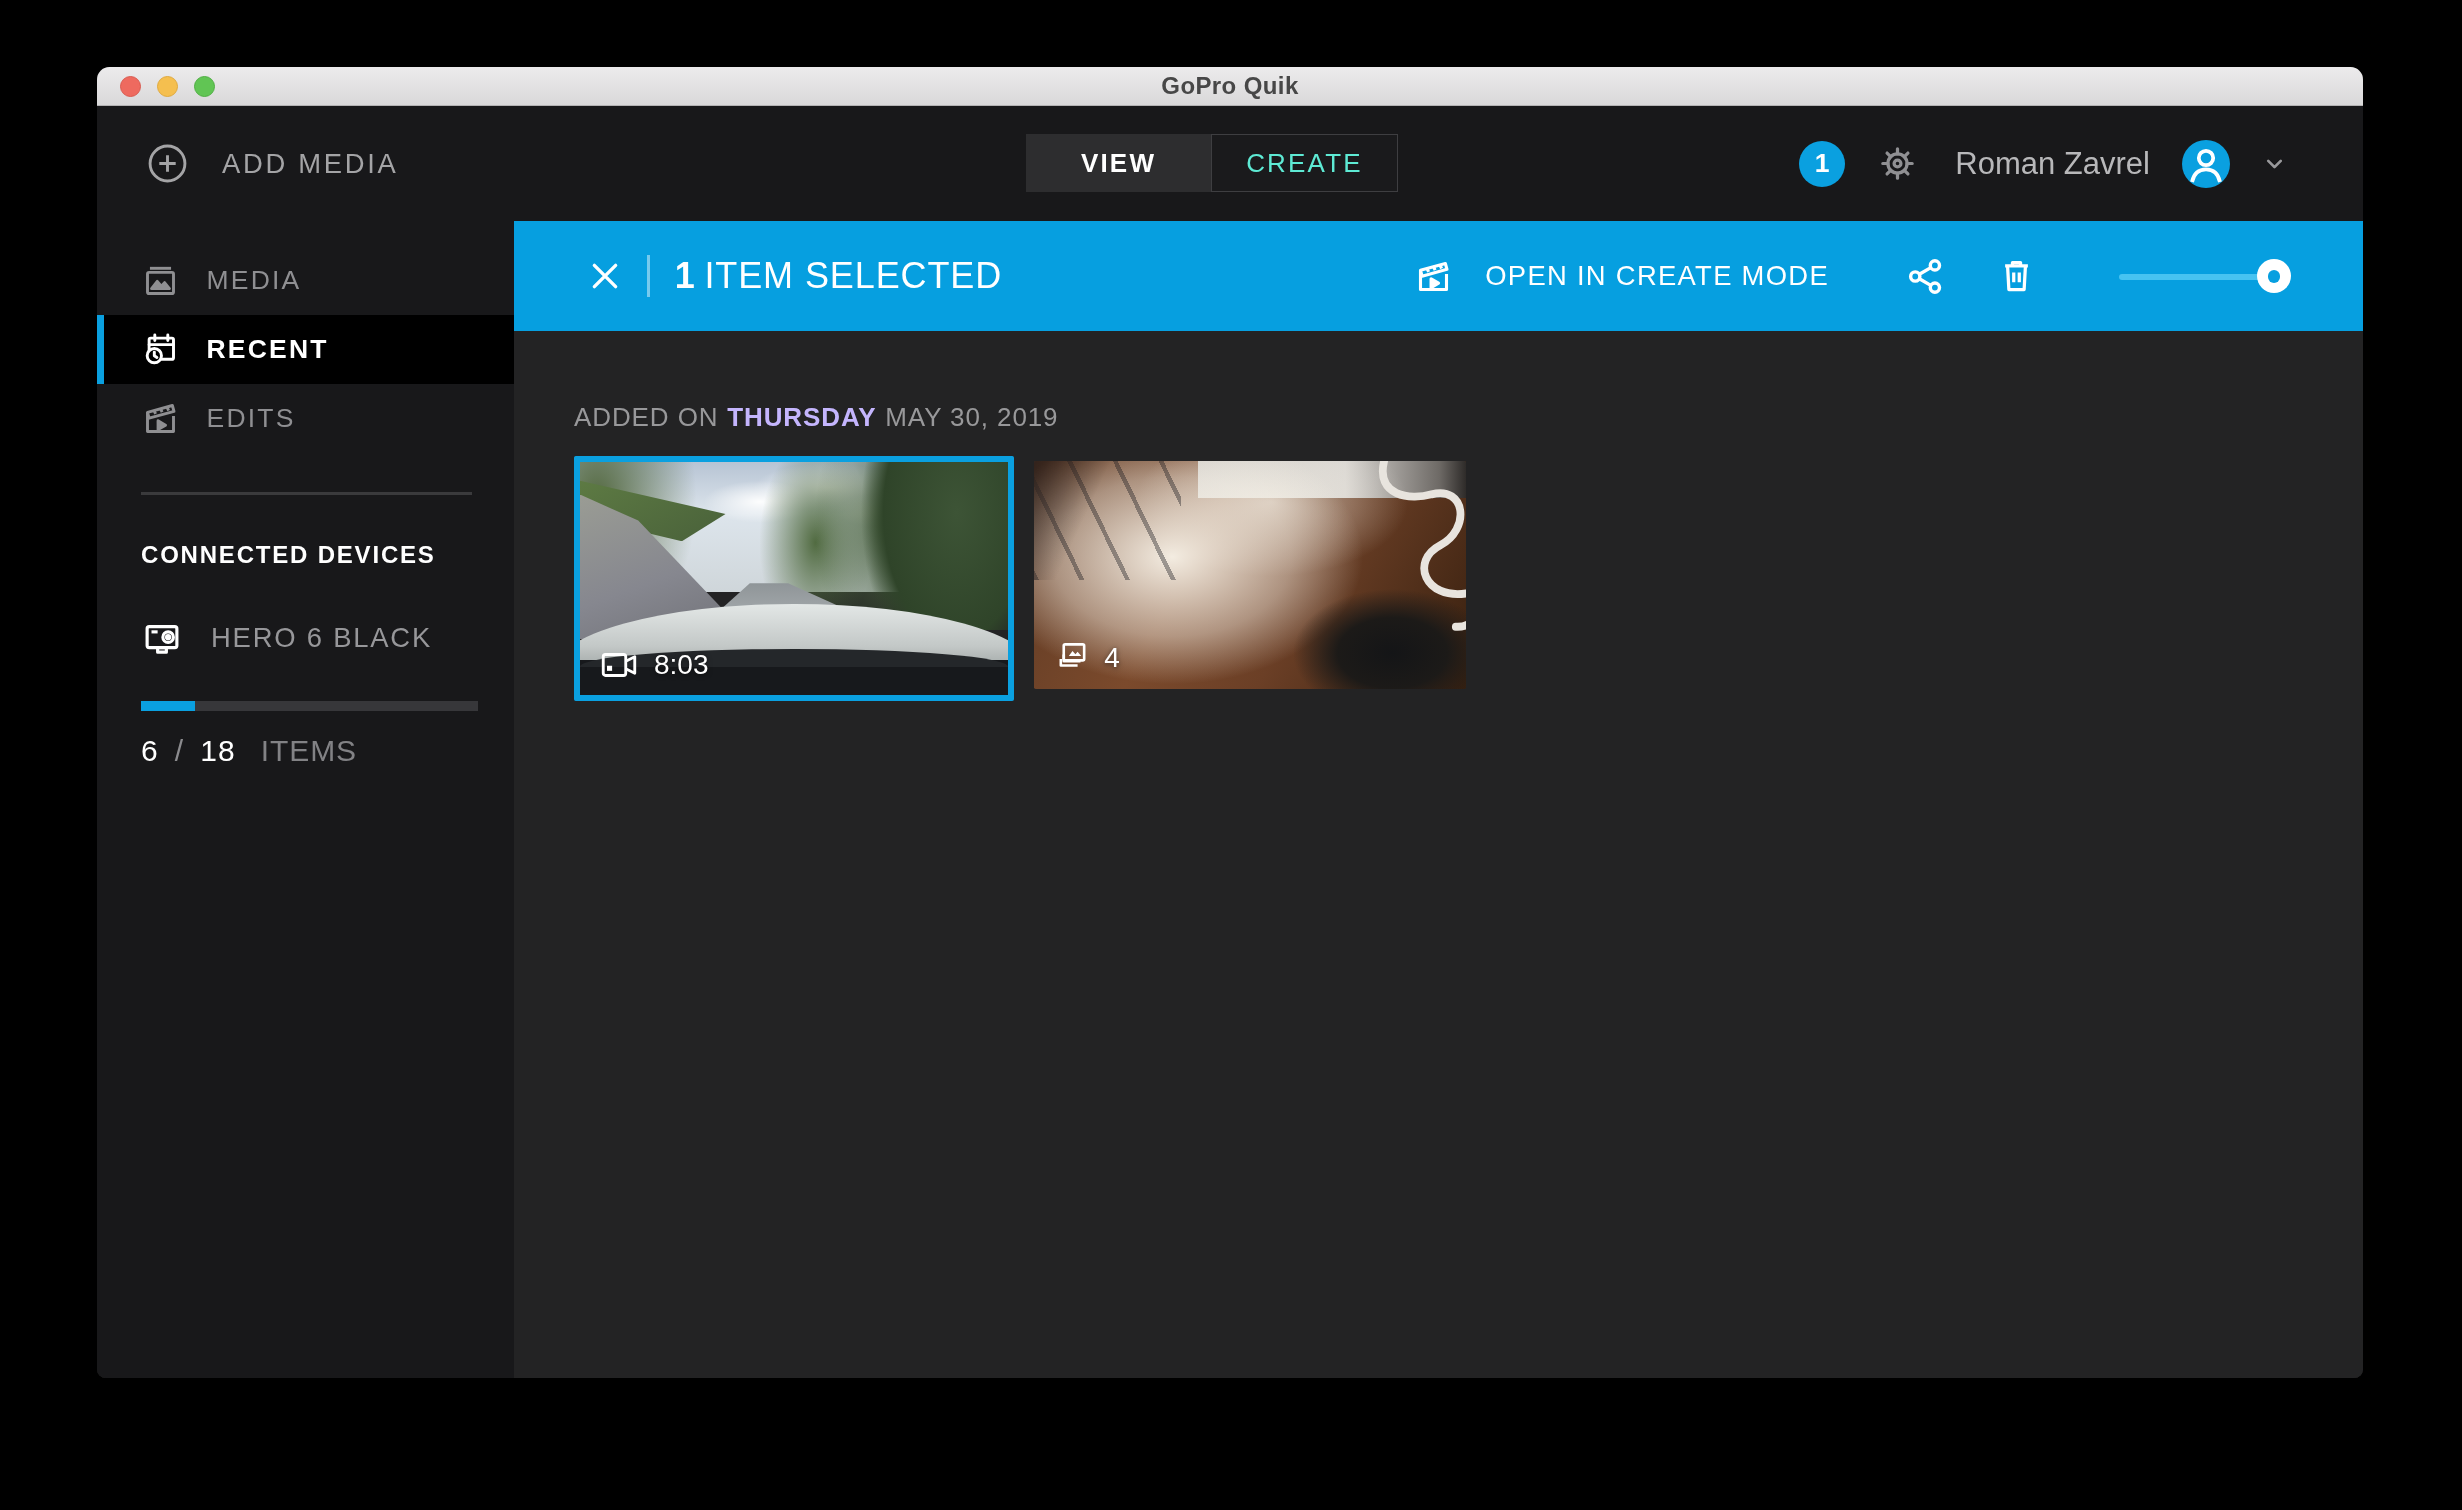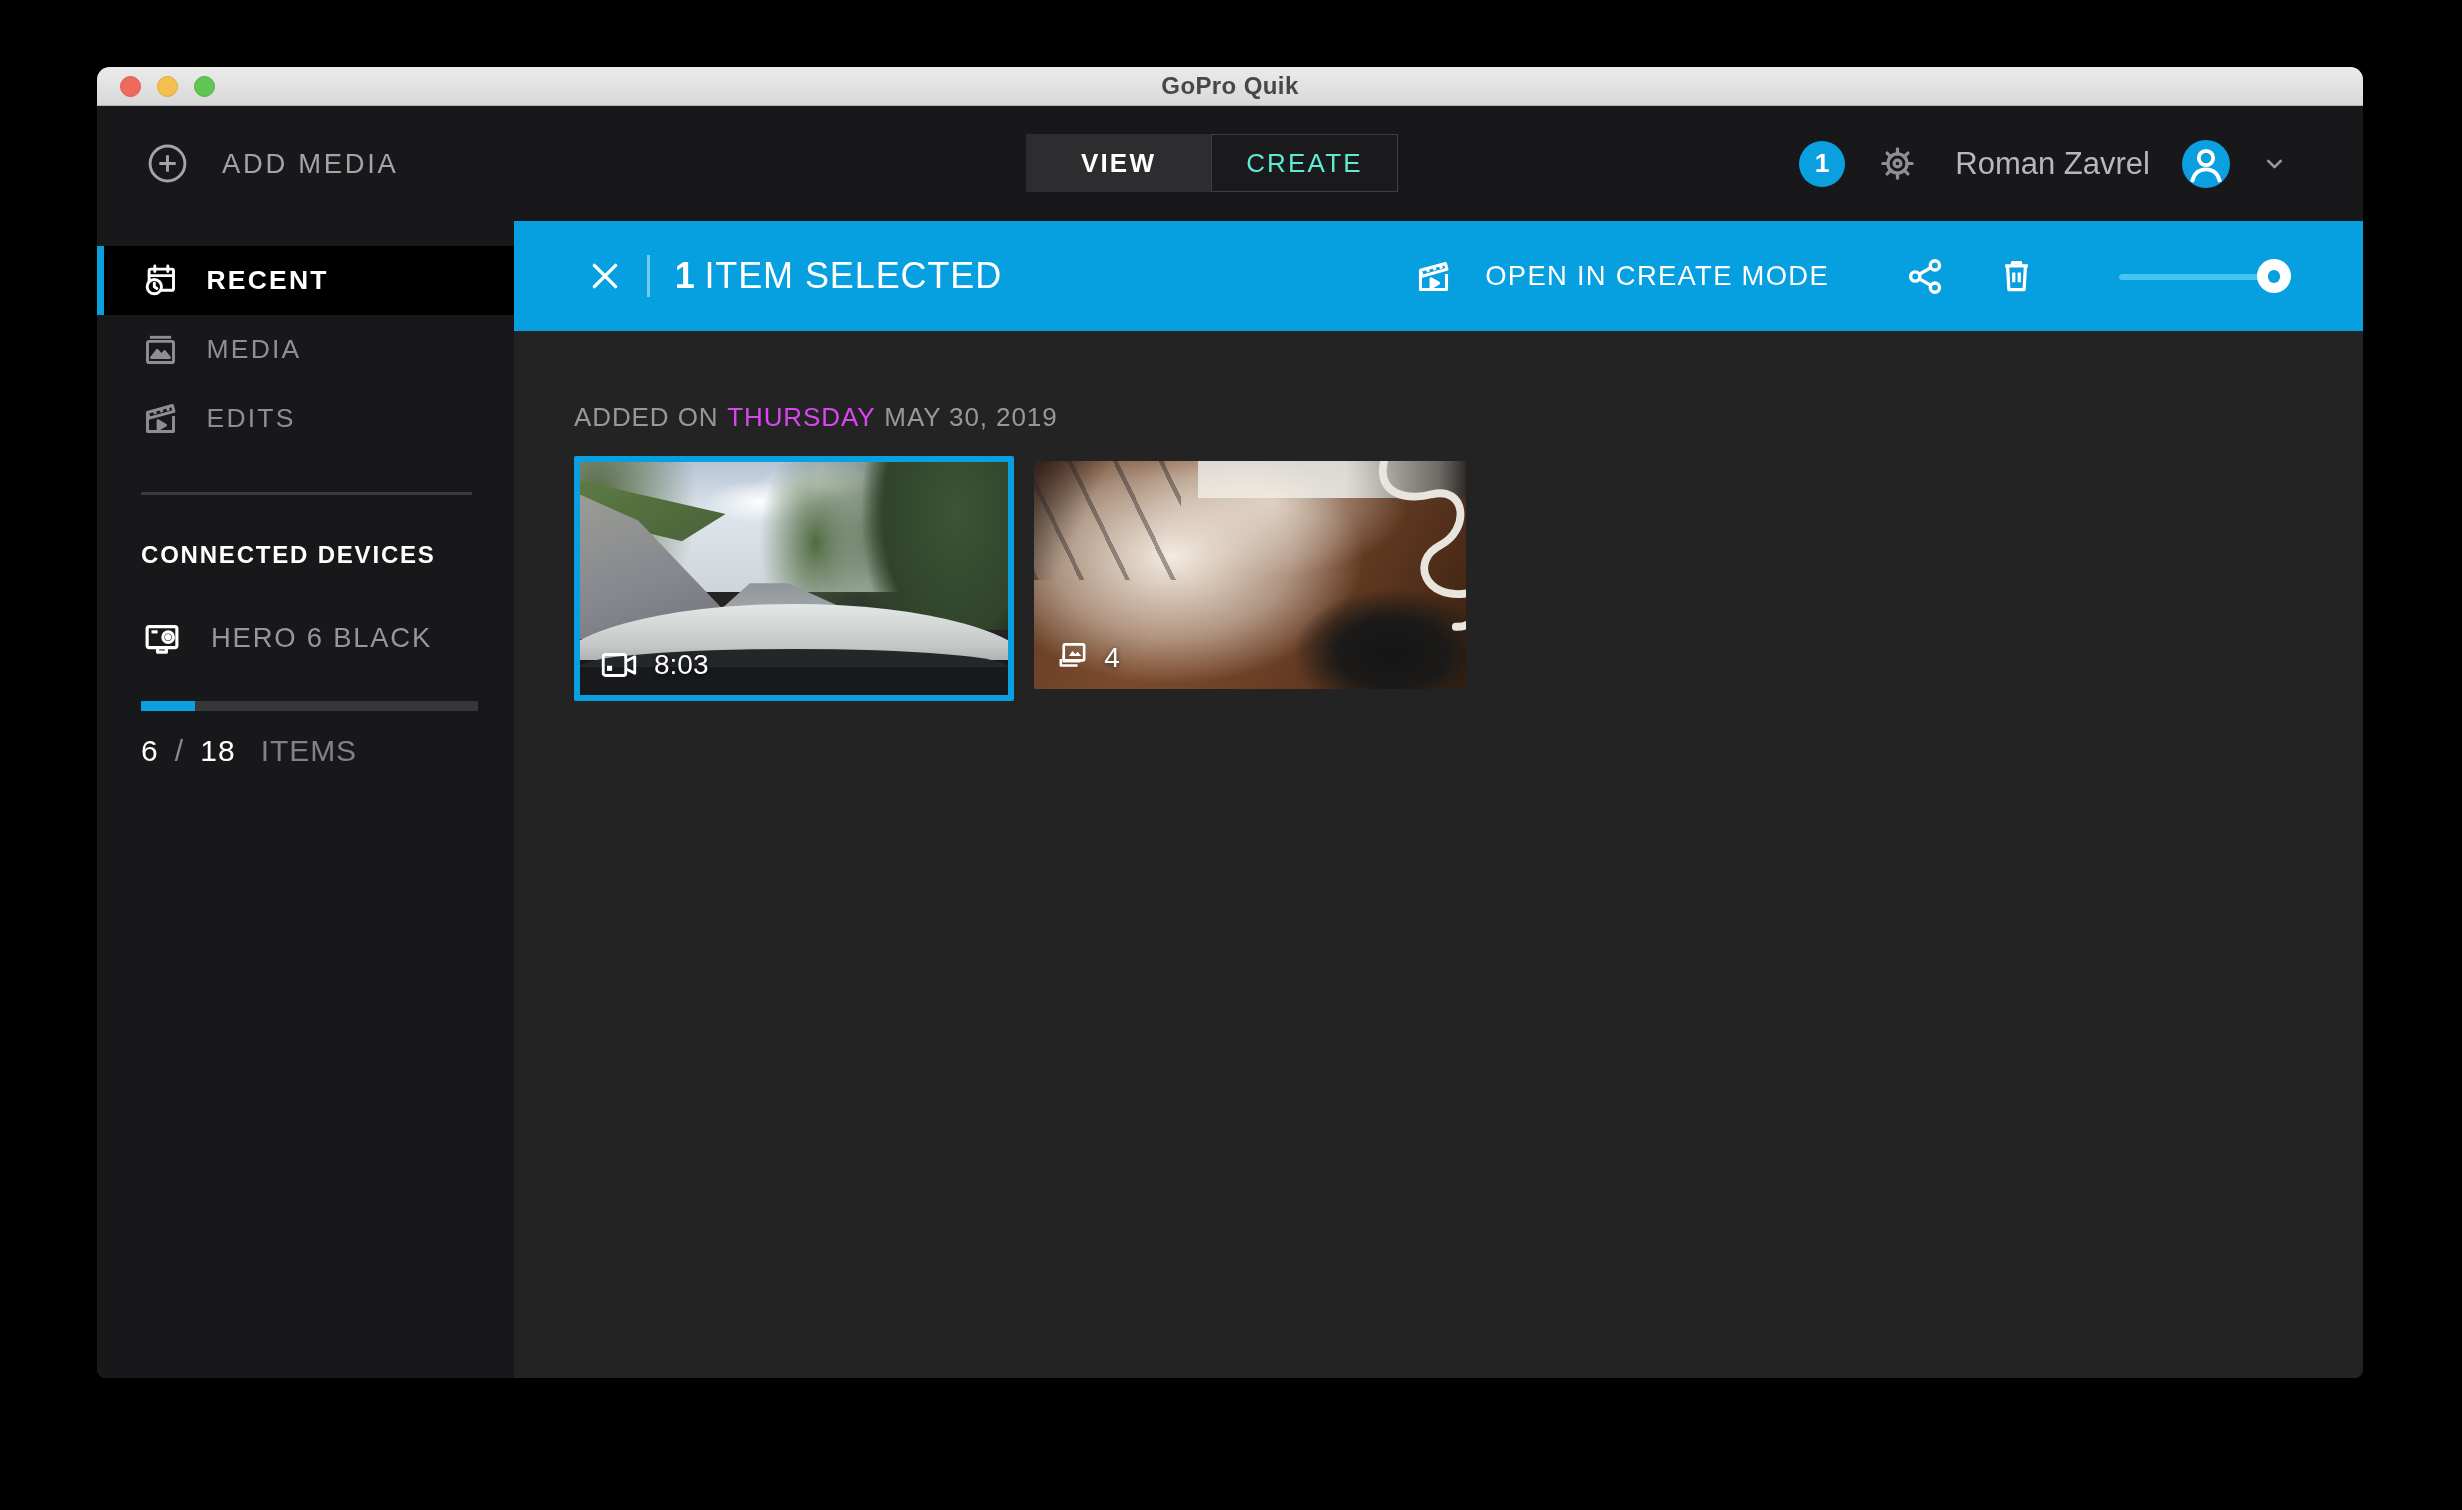--- a/index.html
+++ b/index.html
@@ -69,21 +69,21 @@
   .trash-btn { margin-left:51px; }
   .zoom-slider { margin-left:83px; width:170px; height:35px; position:relative; cursor:pointer; }
   .zoom-track { position:absolute; left:0; right:0; top:15px; height:6.2px; border-radius:3.5px; background:#47c3f1; }
   .zoom-knob { position:absolute; right:-1.8px; top:0.9px; width:34px; height:34px; border-radius:50%; background:#fff;
     display:flex; align-items:center; justify-content:center; }
   .zoom-knob::after { content:""; width:12.4px; height:12.4px; border-radius:50%; background:#069fe0; }
 
   
   .content { flex:1; background:#232324; padding:71px 0 0 60px; }
   .date-label { font-size:26px; letter-spacing:0.9px; color:#98989a; }
-  .date-label .day { font-weight:400; color:#d946ef; margin:0 8.8px 0 8.8px; }
+  .date-label .day { font-weight:700; color:#c4b5fd; margin:0 8.8px 0 8.8px; }
   .thumb-row { margin-top:23px; display:flex; align-items:flex-start; gap:20.3px;text-align:center; }
   .thumb { position:relative; cursor:pointer; overflow:hidden; border-radius:1.8px; }
   .thumb.selected { border:6.2px solid #0aa0e0; }
   .thumb-1 { width:440px; height:245px; }
   .thumb-2 { width:432px; height:228px; margin-top:5.3px; }
   .scene { position:absolute; inset:0; overflow:hidden; }
   .scene > div { position:absolute; }
 
   
   .road-sky { inset:0; height:56%; background:linear-gradient(180deg,#b7c4d4 0%,#dde5ec 40%,#cfd6da 100%); }
@@ -185,40 +185,40 @@
         <svg width="25" height="25" viewBox="0 0 24 24" fill="none" stroke="#98989b" stroke-width="2.6" stroke-linecap="round" stroke-linejoin="round">
           <path d="M6 9.5l6 6 6-6"></path>
         </svg>
       </span>
     </div>
   </div>
 
   <div class="body-row">
 
     <div class="sidebar">
+      <div class="nav-item">
+        <span>
+          <svg width="39" height="39" viewBox="0 0 24 24" fill="none" stroke="#8f8f92" stroke-width="1.8" stroke-linejoin="round">
+            <path d="M5.5 4.5h13"></path>
+              <rect x="4" y="7" width="16" height="13" rx="1"></rect>
+            <path d="M6.5 17l3.5-4.5 2.5 3 2-2.2 3 3.7z" fill="#8f8f92"></path>
+          </svg>
+        </span>
+        <span class="nav-label">MEDIA</span>
+      </div>
       <div class="nav-item selected">
         <span>
           <svg width="39" height="39" viewBox="0 0 24 24" fill="none" stroke="#ffffff" stroke-width="1.8" stroke-linecap="round" stroke-linejoin="round">
             <rect x="5" y="5" width="15" height="13" rx="1"></rect>
             <path d="M8.5 3v3.5M16.5 3v3.5M5 9h15"></path>
             <circle cx="8.2" cy="15.8" r="4.4" fill="#000"></circle>
             <path d="M8.2 13.6v2.2l1.6 1.1"></path>
           </svg>
         </span>
         <span class="nav-label">RECENT</span>
-      </div>
-      <div class="nav-item">
-        <span>
-          <svg width="39" height="39" viewBox="0 0 24 24" fill="none" stroke="#8f8f92" stroke-width="1.8" stroke-linejoin="round">
-            <path d="M5.5 4.5h13"></path>
-              <rect x="4" y="7" width="16" height="13" rx="1"></rect>
-            <path d="M6.5 17l3.5-4.5 2.5 3 2-2.2 3 3.7z" fill="#8f8f92"></path>
-          </svg>
-        </span>
-        <span class="nav-label">MEDIA</span>
       </div>
       <div class="nav-item">
         <span>
           <svg width="39" height="39" viewBox="0 0 24 24" fill="none" stroke="#8f8f92" stroke-width="1.8" stroke-linejoin="round">
             <path d="M4 8.2L19.3 4l1 3.6L5 11.8z"></path>
             <path d="M8 7.1l1 2.1M12 6l1 2.1M16 5l1 2.1"></path>
             <path d="M4 8.2V20h16v-9.5"></path>
             <path d="M10.5 13.4l4.6 2.7-4.6 2.7z" fill="#8f8f92"></path>
           </svg>
         </span>

